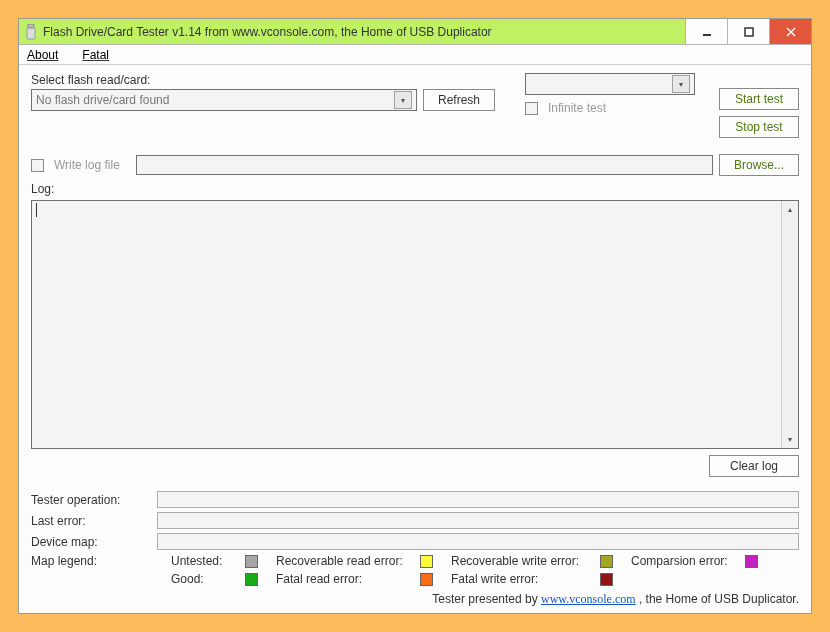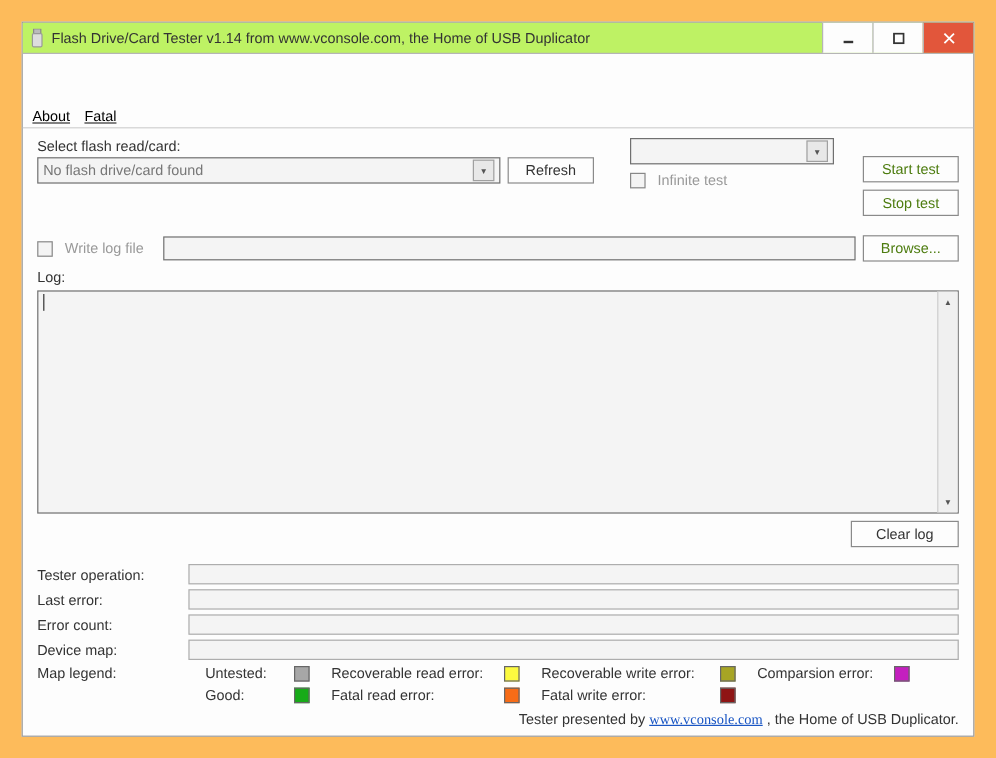--- a/index.html
+++ b/index.html
@@ -40,23 +40,22 @@
       border-left: 1px solid #B5B5B5;
       display: flex; align-items: center; justify-content: center;
       font-size: 11px;
       background: #FDFDFD;
     }
     .win-btn.close { background: #E2563B; color: #fff; }
     .menubar {
       height: 20px;
       padding-left: 8px;
       display: flex; align-items: center;
-      gap: 12px;
+      gap: 24px;
       border-bottom: 1px solid #D0D0D0;
-      margin-top: 42px;
     }
     .menubar span { text-decoration: underline; text-decoration-color: #333; }
     .content {
       flex: 1;
       padding: 8px 12px 6px 12px;
       display: flex;
       flex-direction: column;
       color: #333;
     }
     .row { display: flex; gap: 6px; align-items: center; }
@@ -232,24 +231,20 @@
 
     <div class="status-row">
       <div class="status-lbl">Tester operation:</div>
       <div class="status-field"></div>
     </div>
     <div class="status-row">
       <div class="status-lbl">Last error:</div>
       <div class="status-field"></div>
     </div>
     <div class="status-row">
-      <div class="status-lbl">Error count:</div>
-      <div class="status-field"></div>
-    </div>
-    <div class="status-row">
       <div class="status-lbl">Device map:</div>
       <div class="status-field"></div>
     </div>
 
     <div class="legend-row">
       <div class="legend-lbl">Map legend:</div>
       <div class="legend-grid">
         <div class="legend-line">
           <div class="leg-item" style="width:70px;">
               <span>Untested:</span>

